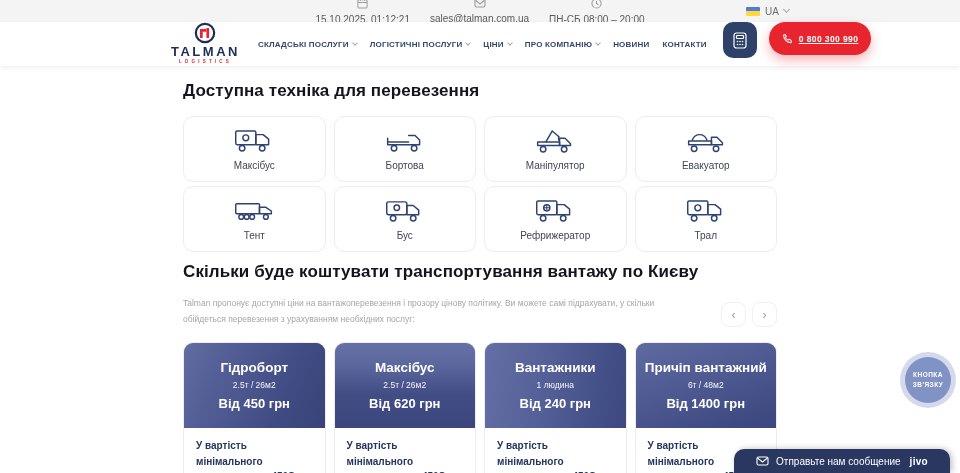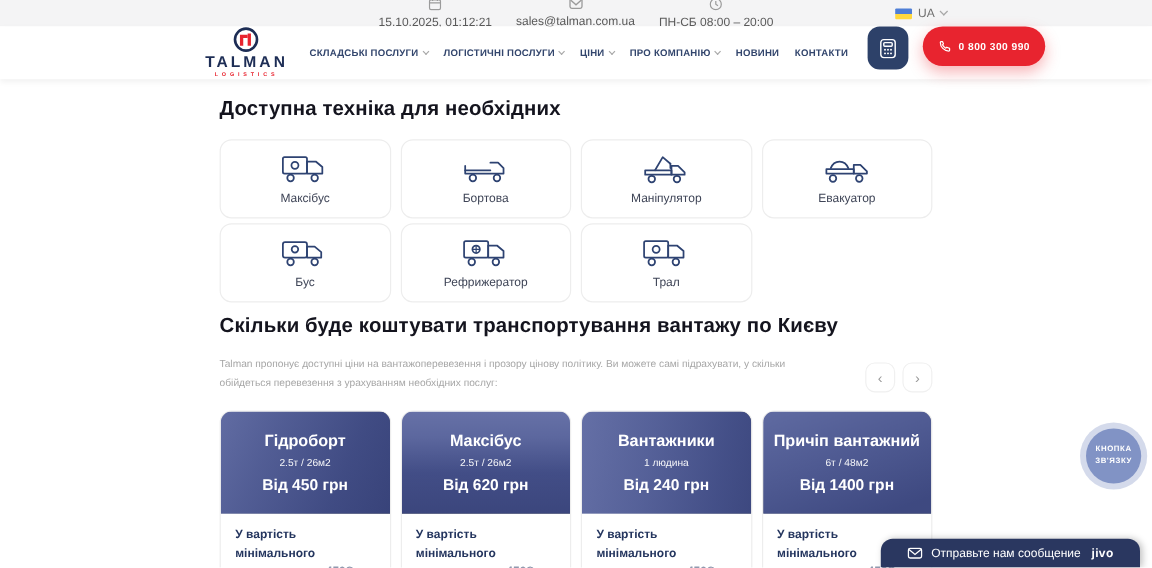--- a/index.html
+++ b/index.html
@@ -38,21 +38,21 @@
     font-weight:700; color:#33466d; letter-spacing:.2px; cursor:pointer;
     white-space:nowrap; }
   .menu-item .chev { width:4px; height:4px; margin-top:-2px; }
   .calc-btn { width:34px; height:36px; border:none; border-radius:10px;
     background:#2d4169; margin-left:16px; display:flex; align-items:center;
     justify-content:center; cursor:pointer; flex:none; }
   .phone-btn { height:33px; border:none; border-radius:17px; background:#e8242f;
     color:#fff; font-size:8.5px; font-weight:700; letter-spacing:.4px;
     padding:0 13px; margin-left:12px; display:flex; align-items:center; gap:6px;
     cursor:pointer; flex:none; box-shadow:0 5px 12px rgba(232,36,47,.35);
-    font-family:"Liberation Sans", sans-serif; }
+    font-family:"Liberation Sans", sans-serif;text-decoration:underline; }
 
   
   .container { width:594px; margin:0 auto; }
   .section-title { font-size:17px; font-weight:800; color:#14141e;
     letter-spacing:.1px; }
   .t1 { margin-top:15px; }
   .t2 { margin-top:10px; }
 
   .equip-grid { display:grid; grid-template-columns:repeat(4,1fr);
     gap:4px 8px; margin-top:15px; }
@@ -188,21 +188,21 @@
       <svg width="11" height="11" viewBox="0 0 24 24" fill="none" stroke="#fff" stroke-width="2.2" stroke-linecap="round" stroke-linejoin="round">
         <path d="M7.5 3.5c.6 1.8 1 2.8 1.7 4.2L7.4 9.5c1.4 2.9 3.2 4.7 6.1 6.1l1.8-1.8c1.4.7 2.4 1.1 4.2 1.7.5.2.9.7.9 1.3v2.7c0 .8-.7 1.5-1.5 1.5C10.3 20.5 3.5 13.7 3.5 5.1c0-.8.7-1.5 1.5-1.5h1.2c.6 0 1.1.4 1.3.9z"></path>
       </svg>
       <span>0 800 300 990</span>
     </button>
   </div>
 </div>
 
 <main class="container">
 
-  <h2 class="section-title t1">Доступна техніка для необхідних</h2>
+  <h2 class="section-title t1">Доступна техніка для перевезення</h2>
 
   <div class="equip-grid">
     <div class="equip-card">
       <svg width="42" height="28" viewBox="0 0 46 30" fill="none" stroke="#2e4372" stroke-width="1.6" stroke-linecap="round" stroke-linejoin="round">
           <rect x="3" y="4" width="22" height="15" rx="1.5"></rect>
           <circle cx="14" cy="11.5" r="3.2"></circle>
           <path d="M25 8h8l6 5v6H25z"></path>
           <circle cx="10" cy="23" r="3"></circle>
           <circle cx="32" cy="23" r="3"></circle>
         </svg>
@@ -230,20 +230,31 @@
     </div>
     <div class="equip-card">
       <svg width="42" height="28" viewBox="0 0 46 30" fill="none" stroke="#2e4372" stroke-width="1.6" stroke-linecap="round" stroke-linejoin="round">
           <path d="M8 14c1.5-4 4.5-6 8-6s6.5 2 8 6"></path>
           <path d="M4 15h25v4H4z"></path>
           <path d="M29 11h6l6 6v2h-12z"></path>
           <circle cx="10" cy="23.5" r="3"></circle>
           <circle cx="34" cy="23.5" r="3"></circle>
         </svg>
       <span class="equip-label">Евакуатор</span>
+    </div>
+    <div class="equip-card">
+      <svg width="42" height="28" viewBox="0 0 46 30" fill="none" stroke="#2e4372" stroke-width="1.6" stroke-linecap="round" stroke-linejoin="round">
+          <rect x="3" y="7" width="26" height="11" rx="1"></rect>
+          <path d="M29 11h7l6 4v3H29z"></path>
+          <circle cx="9" cy="21.5" r="2.6"></circle>
+          <circle cx="15" cy="21.5" r="2.6"></circle>
+          <circle cx="21" cy="21.5" r="2.6"></circle>
+          <circle cx="36" cy="21.5" r="2.6"></circle>
+        </svg>
+      <span class="equip-label">Тент</span>
     </div>
     <div class="equip-card">
       <svg width="42" height="28" viewBox="0 0 46 30" fill="none" stroke="#2e4372" stroke-width="1.6" stroke-linecap="round" stroke-linejoin="round">
           <rect x="3" y="5" width="22" height="14" rx="2"></rect>
           <circle cx="14" cy="11.5" r="3"></circle>
           <path d="M25 9h7l6 5v5H25z"></path>
           <circle cx="10" cy="23" r="3"></circle>
           <circle cx="32" cy="23" r="3"></circle>
         </svg>
       <span class="equip-label">Бус</span>

